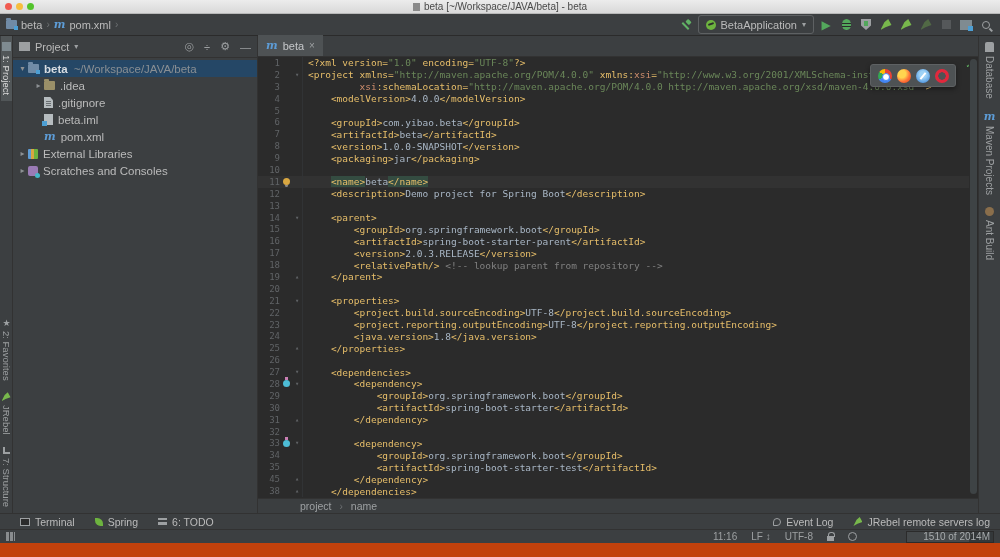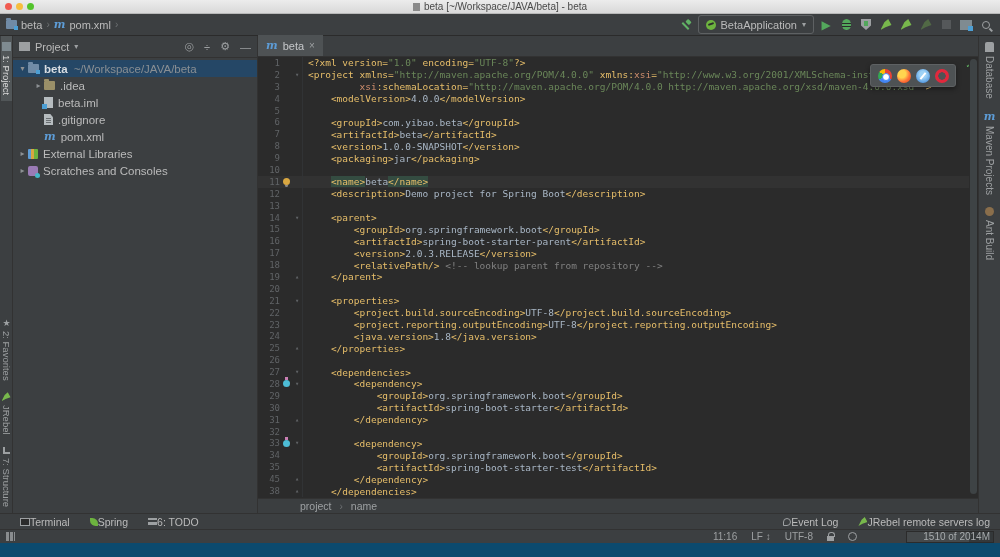--- a/index.html
+++ b/index.html
@@ -1,18 +1,18 @@
 <!DOCTYPE html>
 <html><head>
 <meta charset="utf-8">
 <style>
   * { margin:0; padding:0; box-sizing:border-box; }
   html,body { background:#222; }
   #app{ width:1000px; height:557px; position:relative; overflow:hidden;
-        font-family:"Liberation Sans", sans-serif; background:#0c4a6e; color:#bbbbbb;
+        font-family:"Liberation Sans", sans-serif; background:#c2410c; color:#bbbbbb;
         -webkit-font-smoothing:antialiased; }
   
   .titlebar{ height:14px; background:linear-gradient(#ececec,#d9d9d9); display:flex; align-items:center;
              position:relative; border-bottom:1px solid #b8b8b8;}
   .lights{ display:flex; gap:4px; margin-left:5px;}
   .light{ width:7px; height:7px; border-radius:50%;}
   .light.red{ background:#f15b51;} .light.yel{ background:#f6bd3e;} .light.grn{ background:#53c32b;}
   .title-c{ position:absolute; left:0; right:0; text-align:center; font-size:10px; color:#4a4a4a; }
   .doc-ic{ display:inline-block; width:7px; height:8px; background:#8a8a8a; margin-right:4px; vertical-align:-1px;}
   
@@ -106,21 +106,21 @@
   .bico.firefox{ background:radial-gradient(circle at 35% 35%, #ffd54f 0 30%, #ff7139 60%, #e0470e 100%);}
   .bico.safari{ background:radial-gradient(circle at 50% 40%, #9ed2f5 0 30%, #2f7bd4 100%); position:relative;}
   .bico.safari:after{ content:""; position:absolute; left:6px; top:3px; width:2px; height:8px; background:#fff; transform:rotate(40deg);}
   .bico.opera{ background:radial-gradient(#4e5254 0 35%, #e0283c 40% 100%);}
   .okcheck{ position:absolute; top:2px; right:6px; color:#5faa5f; font-size:10px;}
   .vscroll{ position:absolute; top:0; bottom:0; right:0; width:9px; background:#2b2b2b;}
   .vscroll .thumb{ position:absolute; top:2px; bottom:4px; left:1px; right:1px; background:#3e4345; border-radius:4px;}
   .bcrumbs{ height:15px; background:#3b3e40; border-top:1px solid #323232; display:flex; align-items:center; gap:8px; padding-left:42px; font-size:10.5px; color:#9da0a2;}
   
   .btoolbar{ height:16px; background:#3c3f41; border-top:1px solid #323232; display:flex; align-items:center; font-size:10.5px; color:#bbbbbb; padding:0 10px 0 20px; gap:20px;}
-  .bitem{ display:flex; align-items:center; cursor:default;}
+  .bitem{ display:flex; align-items:center; gap:5px; cursor:default;}
   .btoolbar .grow{ flex:1;}
   .ic-term{ width:10px; height:8px; border:1px solid #9da0a2; background:#2b2b2b;}
   .ic-leaf{ width:8px; height:8px; background:#6db33f; border-radius:0 70% 0 70%;}
   .ic-todo{ width:9px; height:7px; border-top:2px solid #9da0a2; border-bottom:2px solid #9da0a2; background:linear-gradient(#3c3f41 0 2.5px,#9da0a2 2.5px 4.5px,#3c3f41 4.5px);}
   .ic-eventlog{ width:8px; height:8px; border:1.5px solid #9da0a2; border-radius:50% 50% 50% 0;}
   
   .statusbar{ height:14px; background:#3c3f41; border-top:1px solid #323232; display:flex; align-items:center; font-size:10px; color:#9da0a2; padding:0 6px; gap:14px;}
   .ic-grid{ width:9px; height:9px; background:linear-gradient(90deg,#9da0a2 0 3px,#3c3f41 3px 4px,#9da0a2 4px 7px,#3c3f41 7px 8px,#9da0a2 8px); opacity:.8;}
   .statusbar .grow{ flex:1;}
   .ic-lock{ width:7px; height:5px; background:#9da0a2; position:relative; margin-top:3px;}
@@ -232,27 +232,27 @@
             <b>beta</b>
             <span class="extra">~/Workspace/JAVA/beta</span>
           </div>
           <div class="trow" style="padding-left: 20px;">
             <span class="arrow">▸</span>
             <span class="ticon ic-folder"></span>
             <span>.idea</span>
           </div>
           <div class="trow" style="padding-left: 20px;">
             <span class="arrow"></span>
+            <span class="ticon ic-file"></span>
+            <span>.gitignore</span>
+          </div>
+          <div class="trow" style="padding-left: 20px;">
+            <span class="arrow"></span>
             <span class="ticon ic-iml"></span>
             <span>beta.iml</span>
-          </div>
-          <div class="trow" style="padding-left: 20px;">
-            <span class="arrow"></span>
-            <span class="ticon ic-file"></span>
-            <span>.gitignore</span>
           </div>
           <div class="trow" style="padding-left: 20px;">
             <span class="arrow"></span>
             <span class="ticon ic-maven">m</span>
             <span>pom.xml</span>
           </div>
           <div class="trow" style="padding-left: 4px;">
             <span class="arrow">▸</span>
             <span class="ticon ic-lib"></span>
             <span>External Libraries</span>

